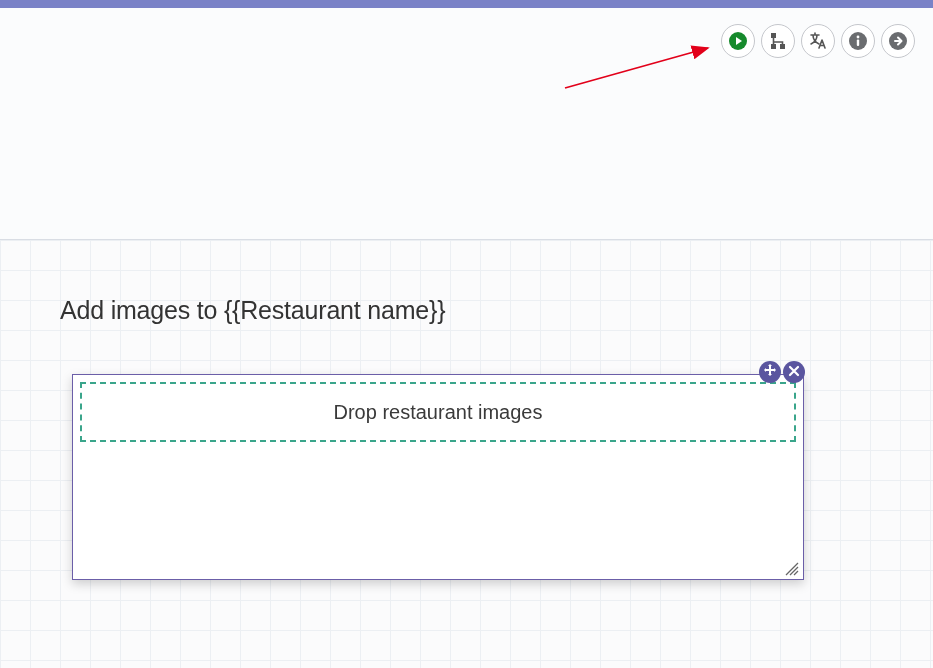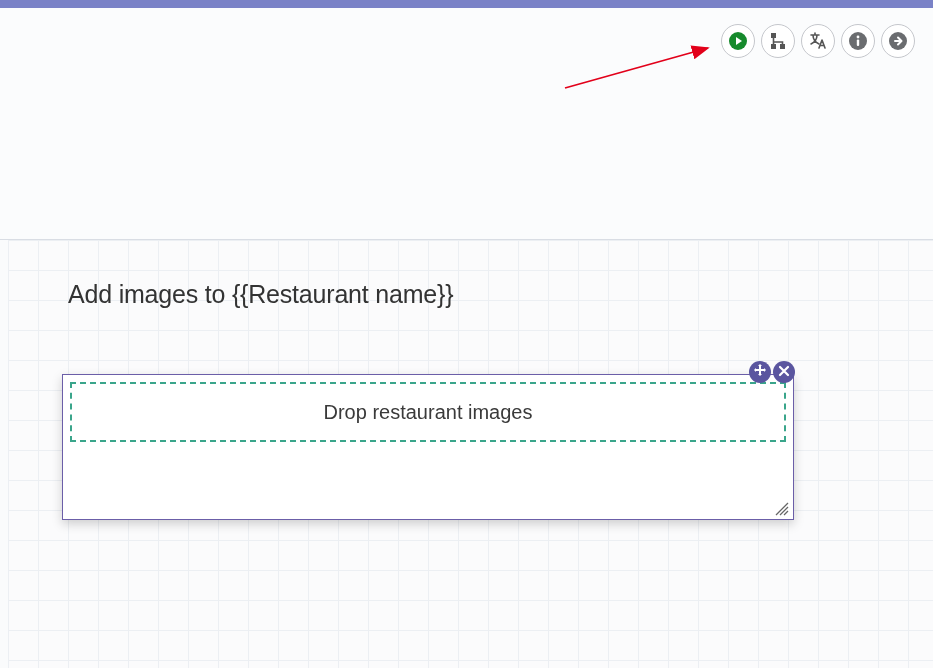--- a/index.html
+++ b/index.html
@@ -12,30 +12,29 @@
     .arrow { position: absolute; top: 32px; left: 560px; pointer-events: none; }
     .canvas-area {
       position: relative;
       height: 428px;
       background-color: #fbfbfc;
       background-image:
         linear-gradient(#eceff3 1px, transparent 1px),
         linear-gradient(90deg, #eceff3 1px, transparent 1px);
       background-size: 30px 30px;
       background-position: 0 0;
-      padding-top: 40px;
-      margin-left: 8px;
+      padding-top: 56px;
     }
     .page-title { font-size: 25px; font-weight: 400; color: #333; margin-left: 60px; letter-spacing: -0.2px; }
     .drop-card {
       position: absolute;
-      left: 54px;
+      left: 72px;
       top: 134px;
       width: 732px;
-      height: 146px;
+      height: 206px;
       background: #fff;
       border: 1px solid #6b5ea8;
       box-shadow: 0 4px 10px rgba(0,0,0,0.18);
       padding: 7px;
     }
     .drop-zone {
       border: 2px dashed #3aa58b;
       height: 60px;
       display: flex;
       align-items: center;

